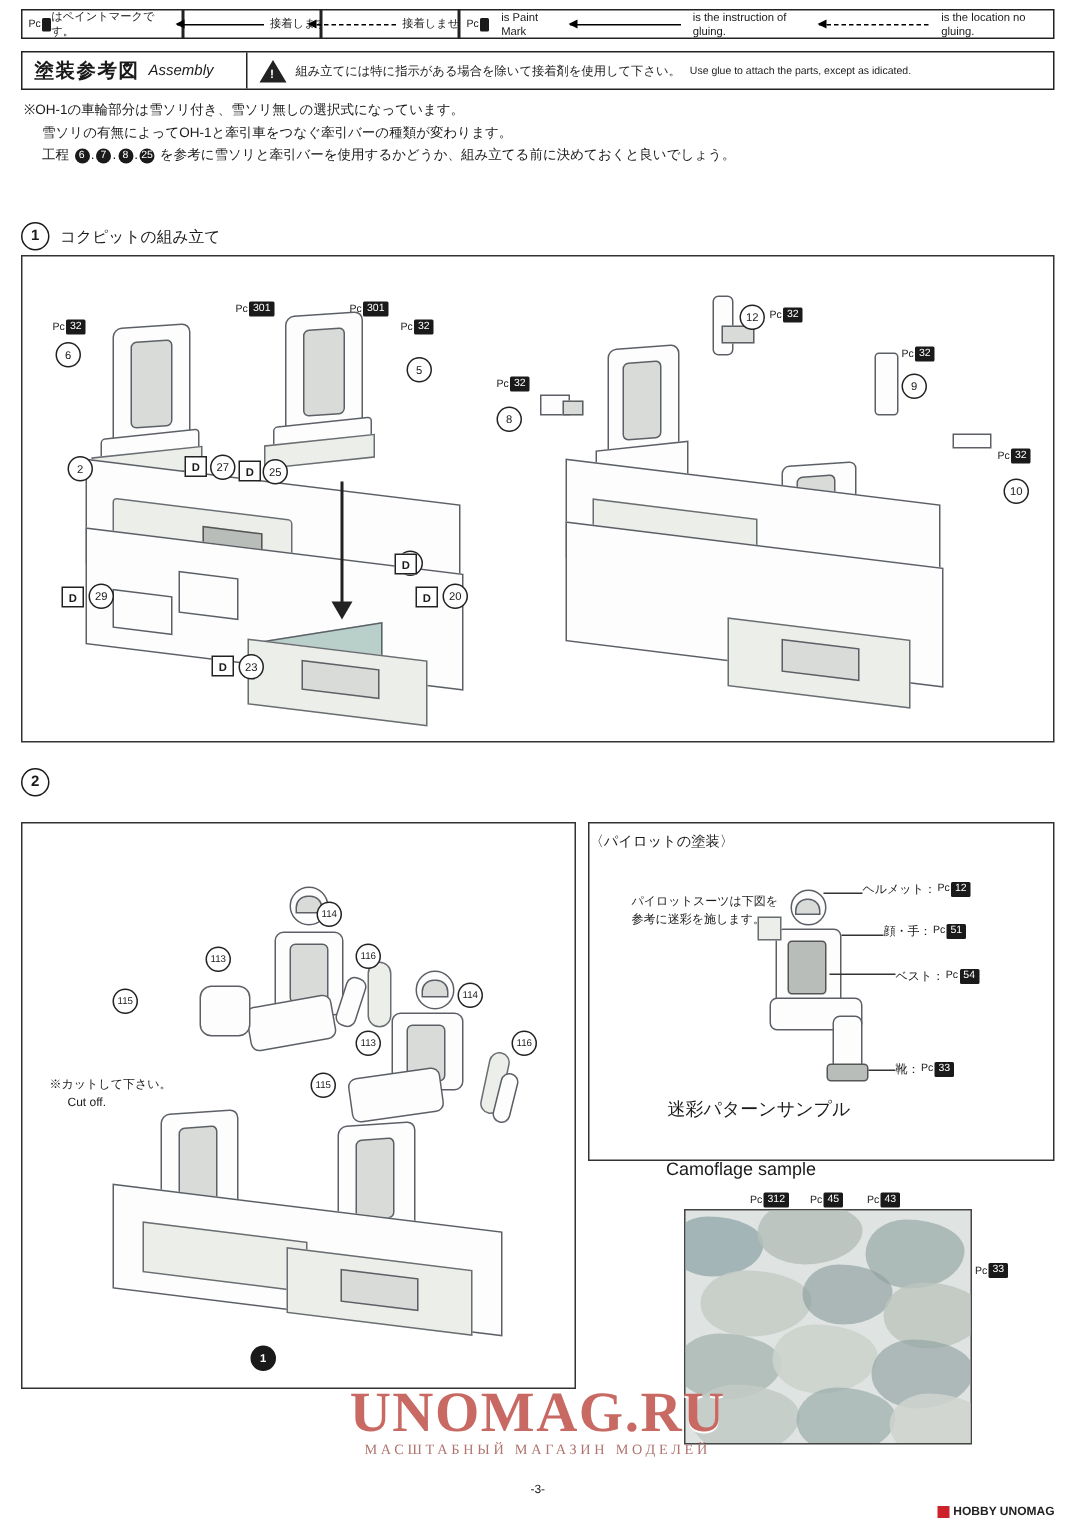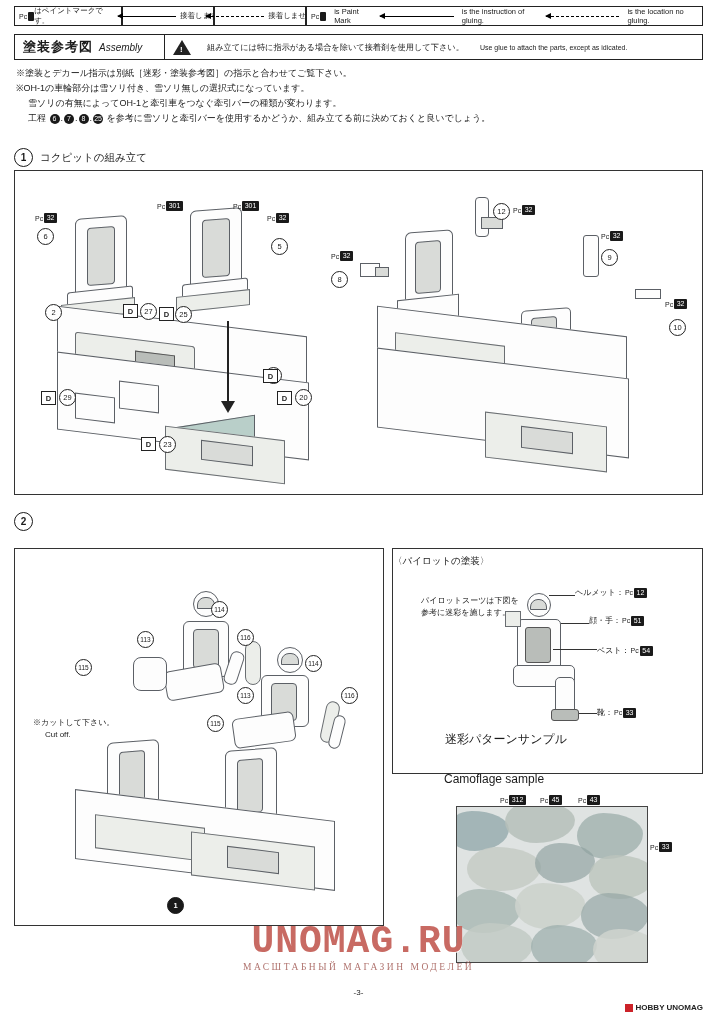--- a/index.html
+++ b/index.html
@@ -44,21 +44,21 @@
   .assembly-head{
     position:absolute;left:14px;top:34px;width:689px;height:26px;
     border:1px solid #222;display:flex;align-items:center;box-sizing:border-box;
   }
   .assembly-title{
     width:150px;height:100%;display:flex;align-items:center;gap:6px;
     padding-left:8px;box-sizing:border-box;border-right:1px solid #222;
   }
   .assembly-title .jp{font-size:13px;font-weight:bold;letter-spacing:1px;}
   .assembly-title .en{font-size:10px;font-style:italic;}
-  .assembly-warn{display:flex;align-items:center;gap:16px;padding-left:8px;font-size:8px;}
+  .assembly-warn{display:flex;align-items:center;gap:6px;padding-left:8px;font-size:8px;}
   .tri{
     width:0;height:0;border-left:9px solid transparent;border-right:9px solid transparent;
     border-bottom:15px solid #222;position:relative;
   }
   .tri:after{content:"!";position:absolute;left:-2px;top:5px;color:#fff;font-size:8px;font-weight:bold;}
   .warn-jp{font-size:8.2px;}
   .warn-en{font-size:7px;}
 
   
   .notes{position:absolute;left:16px;top:66px;width:685px;font-size:9px;line-height:15px;}
@@ -177,21 +177,20 @@
       <span class="en">Assembly</span>
     </div>
     <div class="assembly-warn">
       <span class="tri"></span>
       <span class="warn-jp">組み立てには特に指示がある場合を除いて接着剤を使用して下さい。</span>
       <span class="warn-en">Use glue to attach the parts, except as idicated.</span>
     </div>
   </div>
 
   <div class="notes">
-    <div>※塗装とデカール指示は別紙［迷彩・塗装参考図］の指示と合わせてご覧下さい。</div>
     <div>※OH-1の車輪部分は雪ソリ付き、雪ソリ無しの選択式になっています。</div>
     <div class="indent">雪ソリの有無によってOH-1と牽引車をつなぐ牽引バーの種類が変わります。</div>
     <div class="indent">
       <span>工程</span>
       <span class="circnum">6</span>.<span class="circnum">7</span>.<span class="circnum">8</span>.<span class="circnum">25</span>
       <span>を参考に雪ソリと牽引バーを使用するかどうか、組み立てる前に決めておくと良いでしょう。</span>
     </div>
   </div>
 
   <div class="step-mark" style="left:14px;top:148px;">
@@ -479,21 +478,21 @@
     <div class="camo-blob" style="left:78px;top:36px;width:60px;height:40px;background:#8d9f9e;opacity:.65;"></div>
     <div class="camo-blob" style="left:132px;top:48px;width:66px;height:44px;background:#bcc4bd;opacity:.8;"></div>
     <div class="camo-blob" style="left:-6px;top:82px;width:70px;height:44px;background:#9fb0ad;opacity:.7;"></div>
     <div class="camo-blob" style="left:58px;top:76px;width:70px;height:46px;background:#ccd2cc;opacity:.9;"></div>
     <div class="camo-blob" style="left:124px;top:86px;width:68px;height:46px;background:#93a5a4;opacity:.68;"></div>
     <div class="camo-blob" style="left:4px;top:116px;width:72px;height:46px;background:#c2cac4;opacity:.85;"></div>
     <div class="camo-blob" style="left:74px;top:118px;width:66px;height:44px;background:#9aacab;opacity:.7;"></div>
     <div class="camo-blob" style="left:136px;top:122px;width:64px;height:42px;background:#cfd4ce;opacity:.85;"></div>
   </div>
 
-  <div class="wm" style="top:920px;font-family:Liberation Mono, monospace;">UNOMAG.RU</div>
+  <div class="wm" style="top:920px;">UNOMAG.RU</div>
   <div class="wm2" style="top:962px;">МАСШТАБНЫЙ МАГАЗИН МОДЕЛЕЙ</div>
 
   <div class="footer-num" style="top:988px;">-3-</div>
   <div class="hs-logo">
     <span class="hs-sq"></span>
     <span>HOBBY UNOMAG</span>
   </div>
 
 </div>
 

